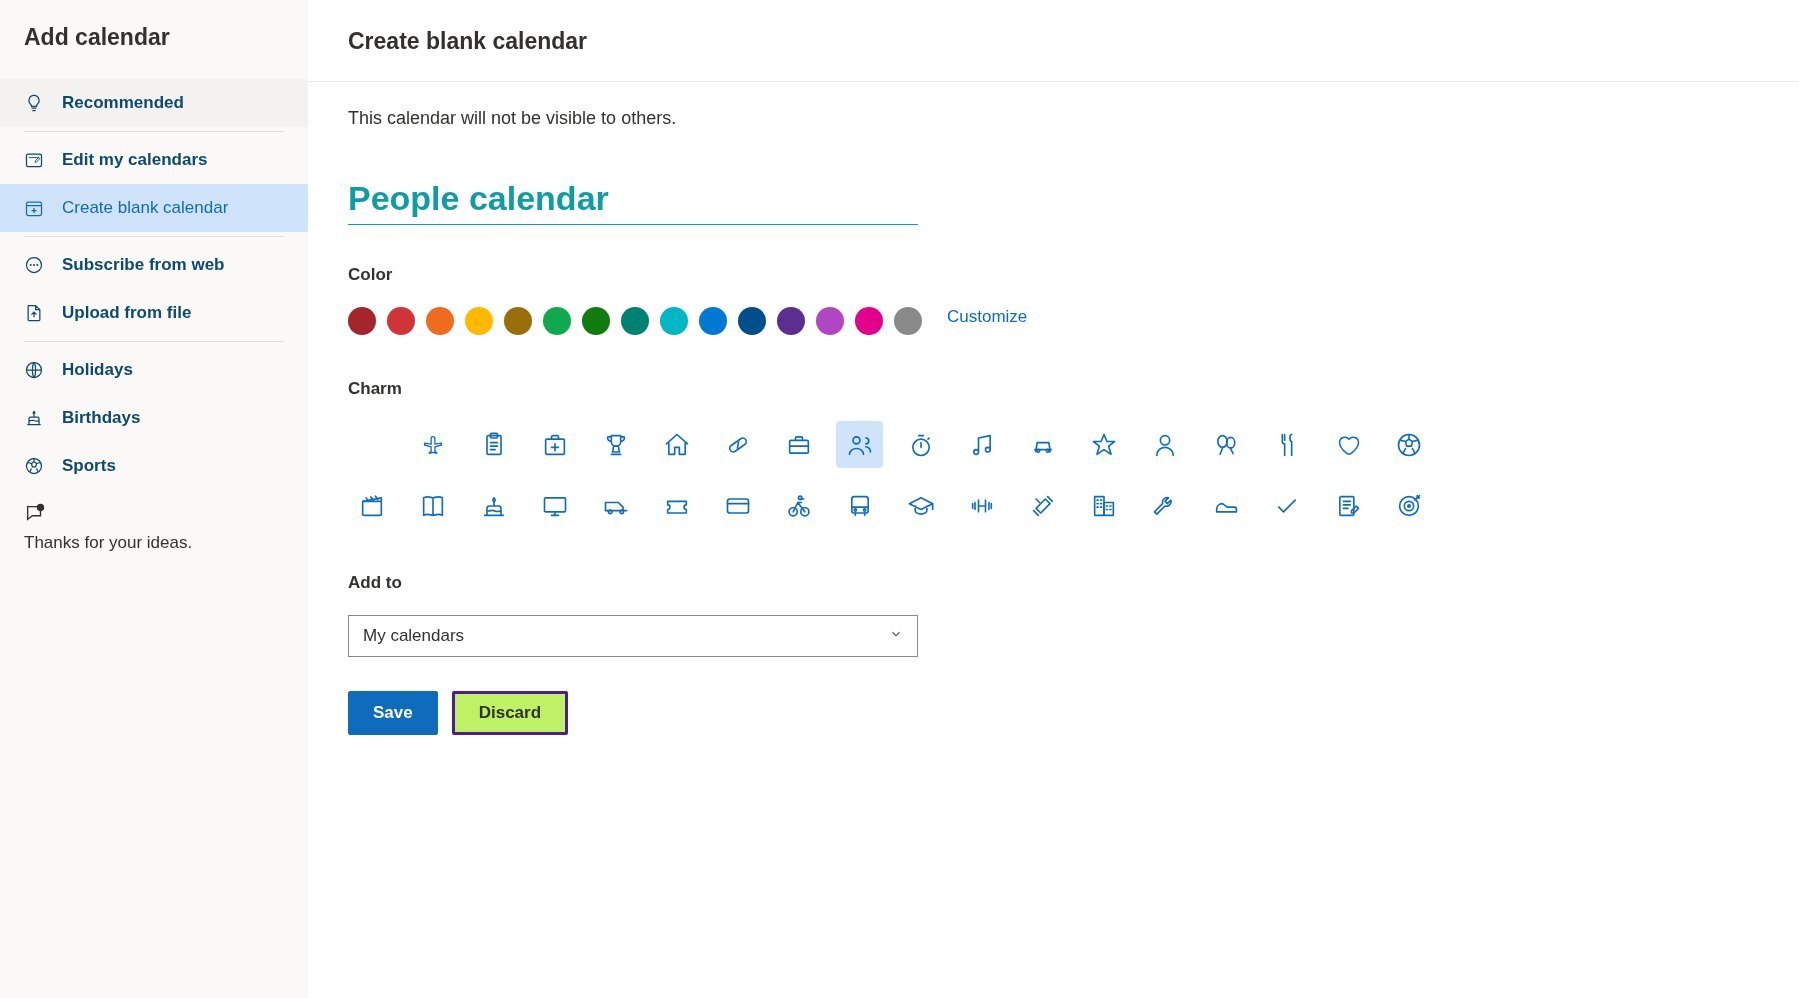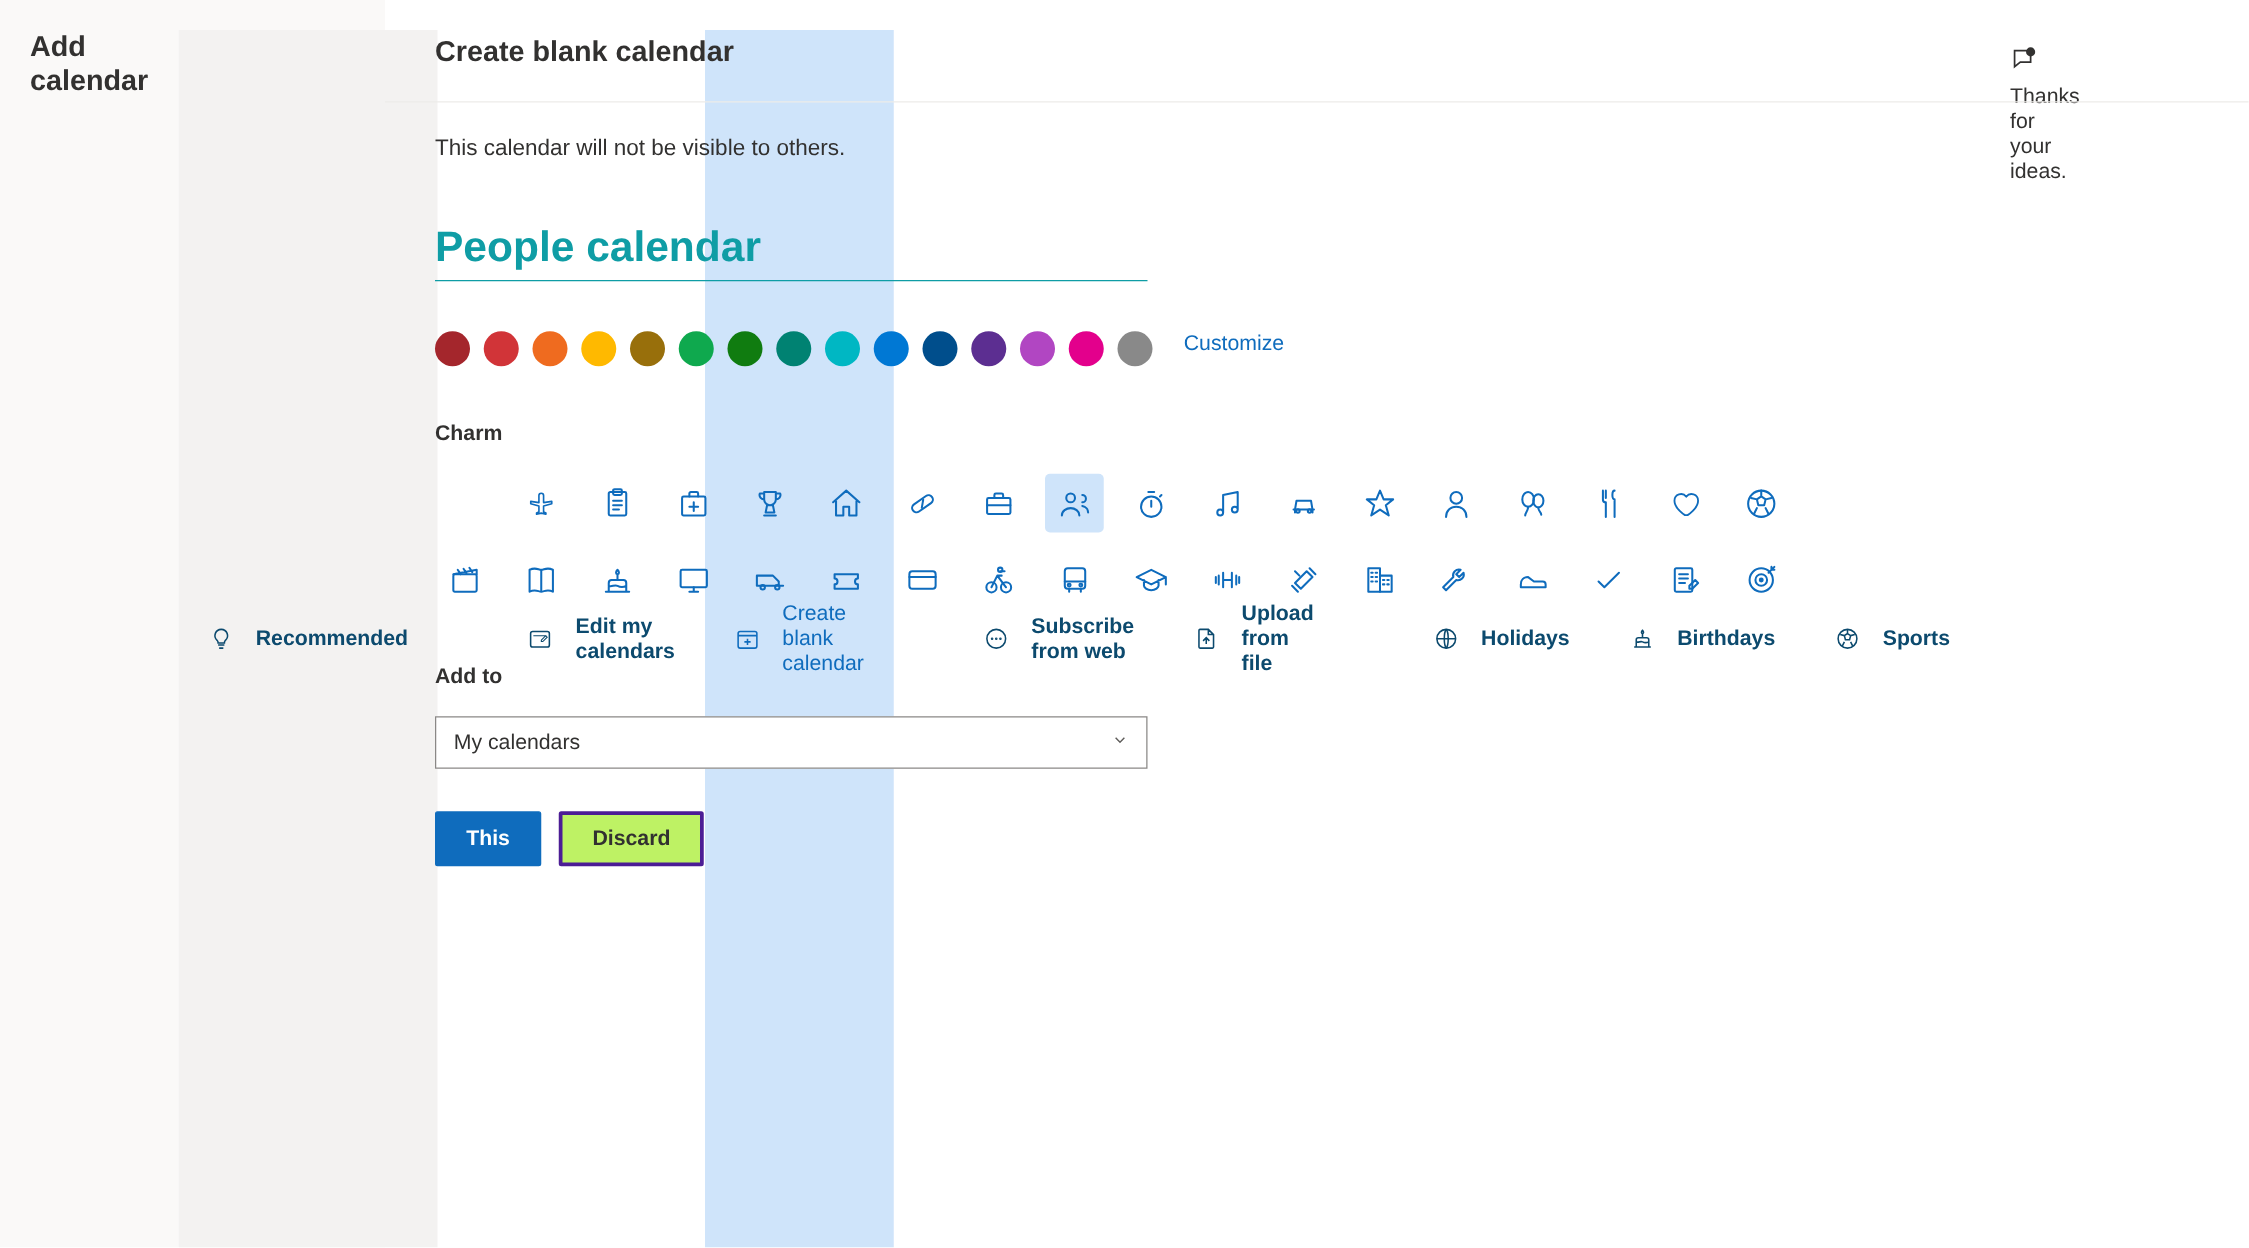--- a/index.html
+++ b/index.html
@@ -8,20 +8,21 @@
   display: flex;
   width: 1799px;
   height: 998px;
   background: #fff;
   color: #323130;
 }
 .sidebar {
   width: 308px;
   background: #faf9f8;
   display: flex;
+  flex-direction: column;
   padding-top: 24px;
 }
 .sidebar-title {
   font-size: 23px;
   font-weight: 600;
   padding: 0 24px 28px 24px;
 }
 .sidebar-item {
   display: flex;
   align-items: center;
@@ -211,20 +212,21 @@
 
 <div class="main">
   <div class="main-header">
     <div class="main-title">Create blank calendar</div>
   </div>
   <div class="main-body">
     <div class="visibility-note">This calendar will not be visible to others.</div>
 
     <input class="name-input" value="People calendar" style="">
 
+    <div class="section-label">Color</div>
     <div class="color-row" id="color-row">
 
       <div class="color-swatch" style="background: rgb(164, 38, 44);"></div>
         <div class="color-swatch" style="background: rgb(209, 52, 56);"></div>
         <div class="color-swatch" style="background: rgb(239, 107, 31);"></div>
         <div class="color-swatch" style="background: rgb(255, 185, 0);"></div>
         <div class="color-swatch" style="background: rgb(152, 111, 11);"></div>
         <div class="color-swatch" style="background: rgb(15, 169, 78);"></div>
         <div class="color-swatch" style="background: rgb(16, 124, 16);"></div>
         <div class="color-swatch" style="background: rgb(0, 130, 114);"></div>
@@ -452,17 +454,17 @@
 
     <div class="section-label">Add to</div>
     <div class="addto-select">
       <span>My calendars</span>
       <span class="chevron"><svg width="14" height="14" viewBox="0 0 24 24" fill="none" stroke="currentColor" stroke-width="2">
             <path d="M6 9l6 6 6-6"></path>
           </svg></span>
     </div>
 
     <div class="button-row">
-      <button class="btn btn-primary">This</button>
+      <button class="btn btn-primary">Save</button>
       <button class="btn btn-secondary">Discard</button>
     </div>
   </div>
 </div>
 
 </body></html>

